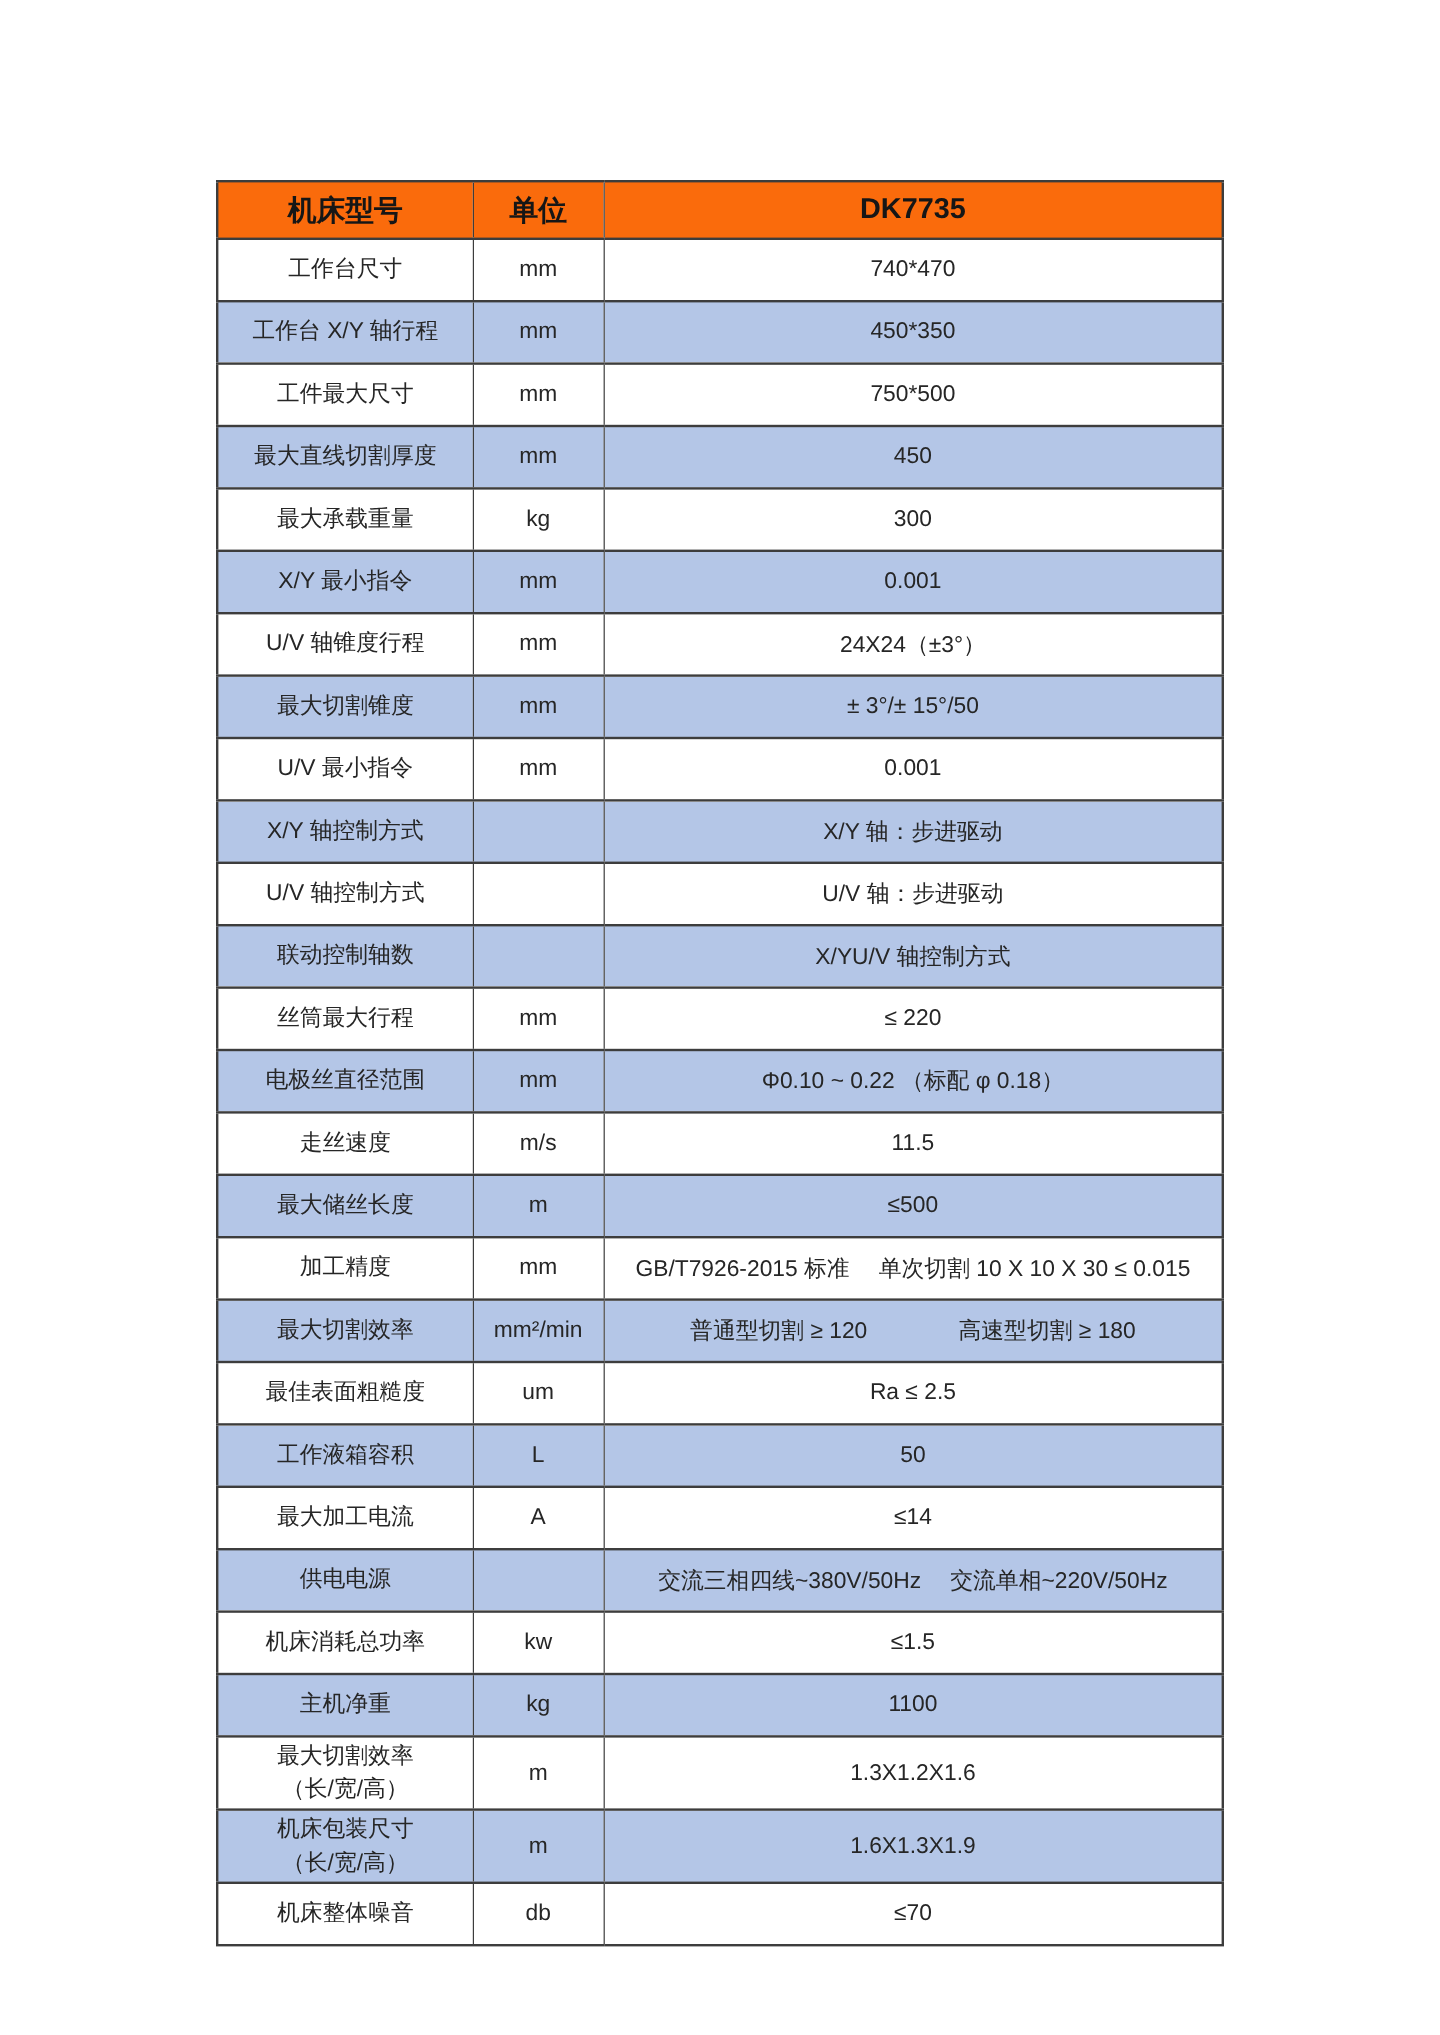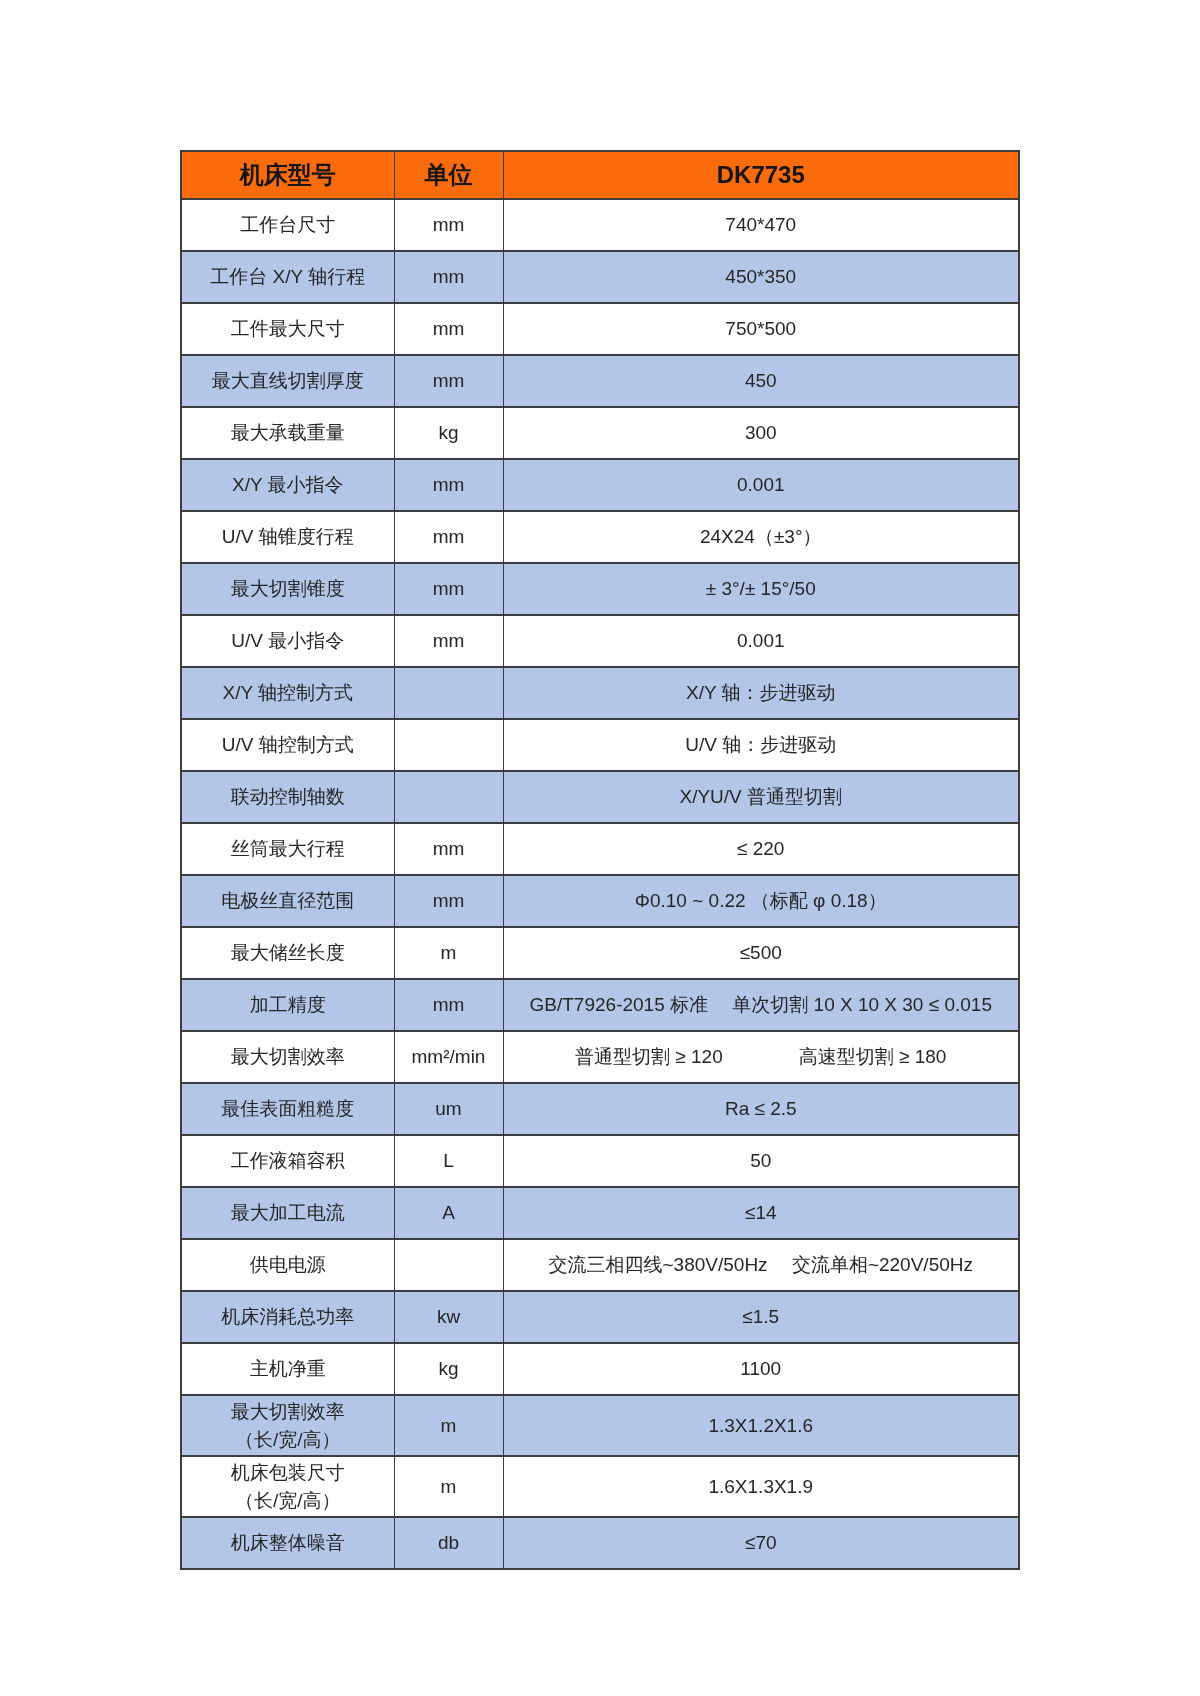--- a/index.html
+++ b/index.html
@@ -142,35 +142,42 @@
           <span class="line">U/V 轴控制方式</span>
         </td>
         <td></td>
         <td>U/V 轴：步进驱动</td>
       </tr>
       <tr>
         <td>
           <span class="line">联动控制轴数</span>
         </td>
         <td></td>
-        <td>X/YU/V 普通型切割</td>
+        <td>X/YU/V 轴控制方式</td>
       </tr>
       <tr>
         <td>
           <span class="line">丝筒最大行程</span>
         </td>
         <td>mm</td>
         <td>≤ 220</td>
       </tr>
       <tr>
         <td>
           <span class="line">电极丝直径范围</span>
         </td>
         <td>mm</td>
         <td>Φ0.10 ~ 0.22 （标配 φ 0.18）</td>
+      </tr>
+      <tr>
+        <td>
+          <span class="line">走丝速度</span>
+        </td>
+        <td>m/s</td>
+        <td>11.5</td>
       </tr>
       <tr>
         <td>
           <span class="line">最大储丝长度</span>
         </td>
         <td>m</td>
         <td>≤500</td>
       </tr>
       <tr>
         <td>

